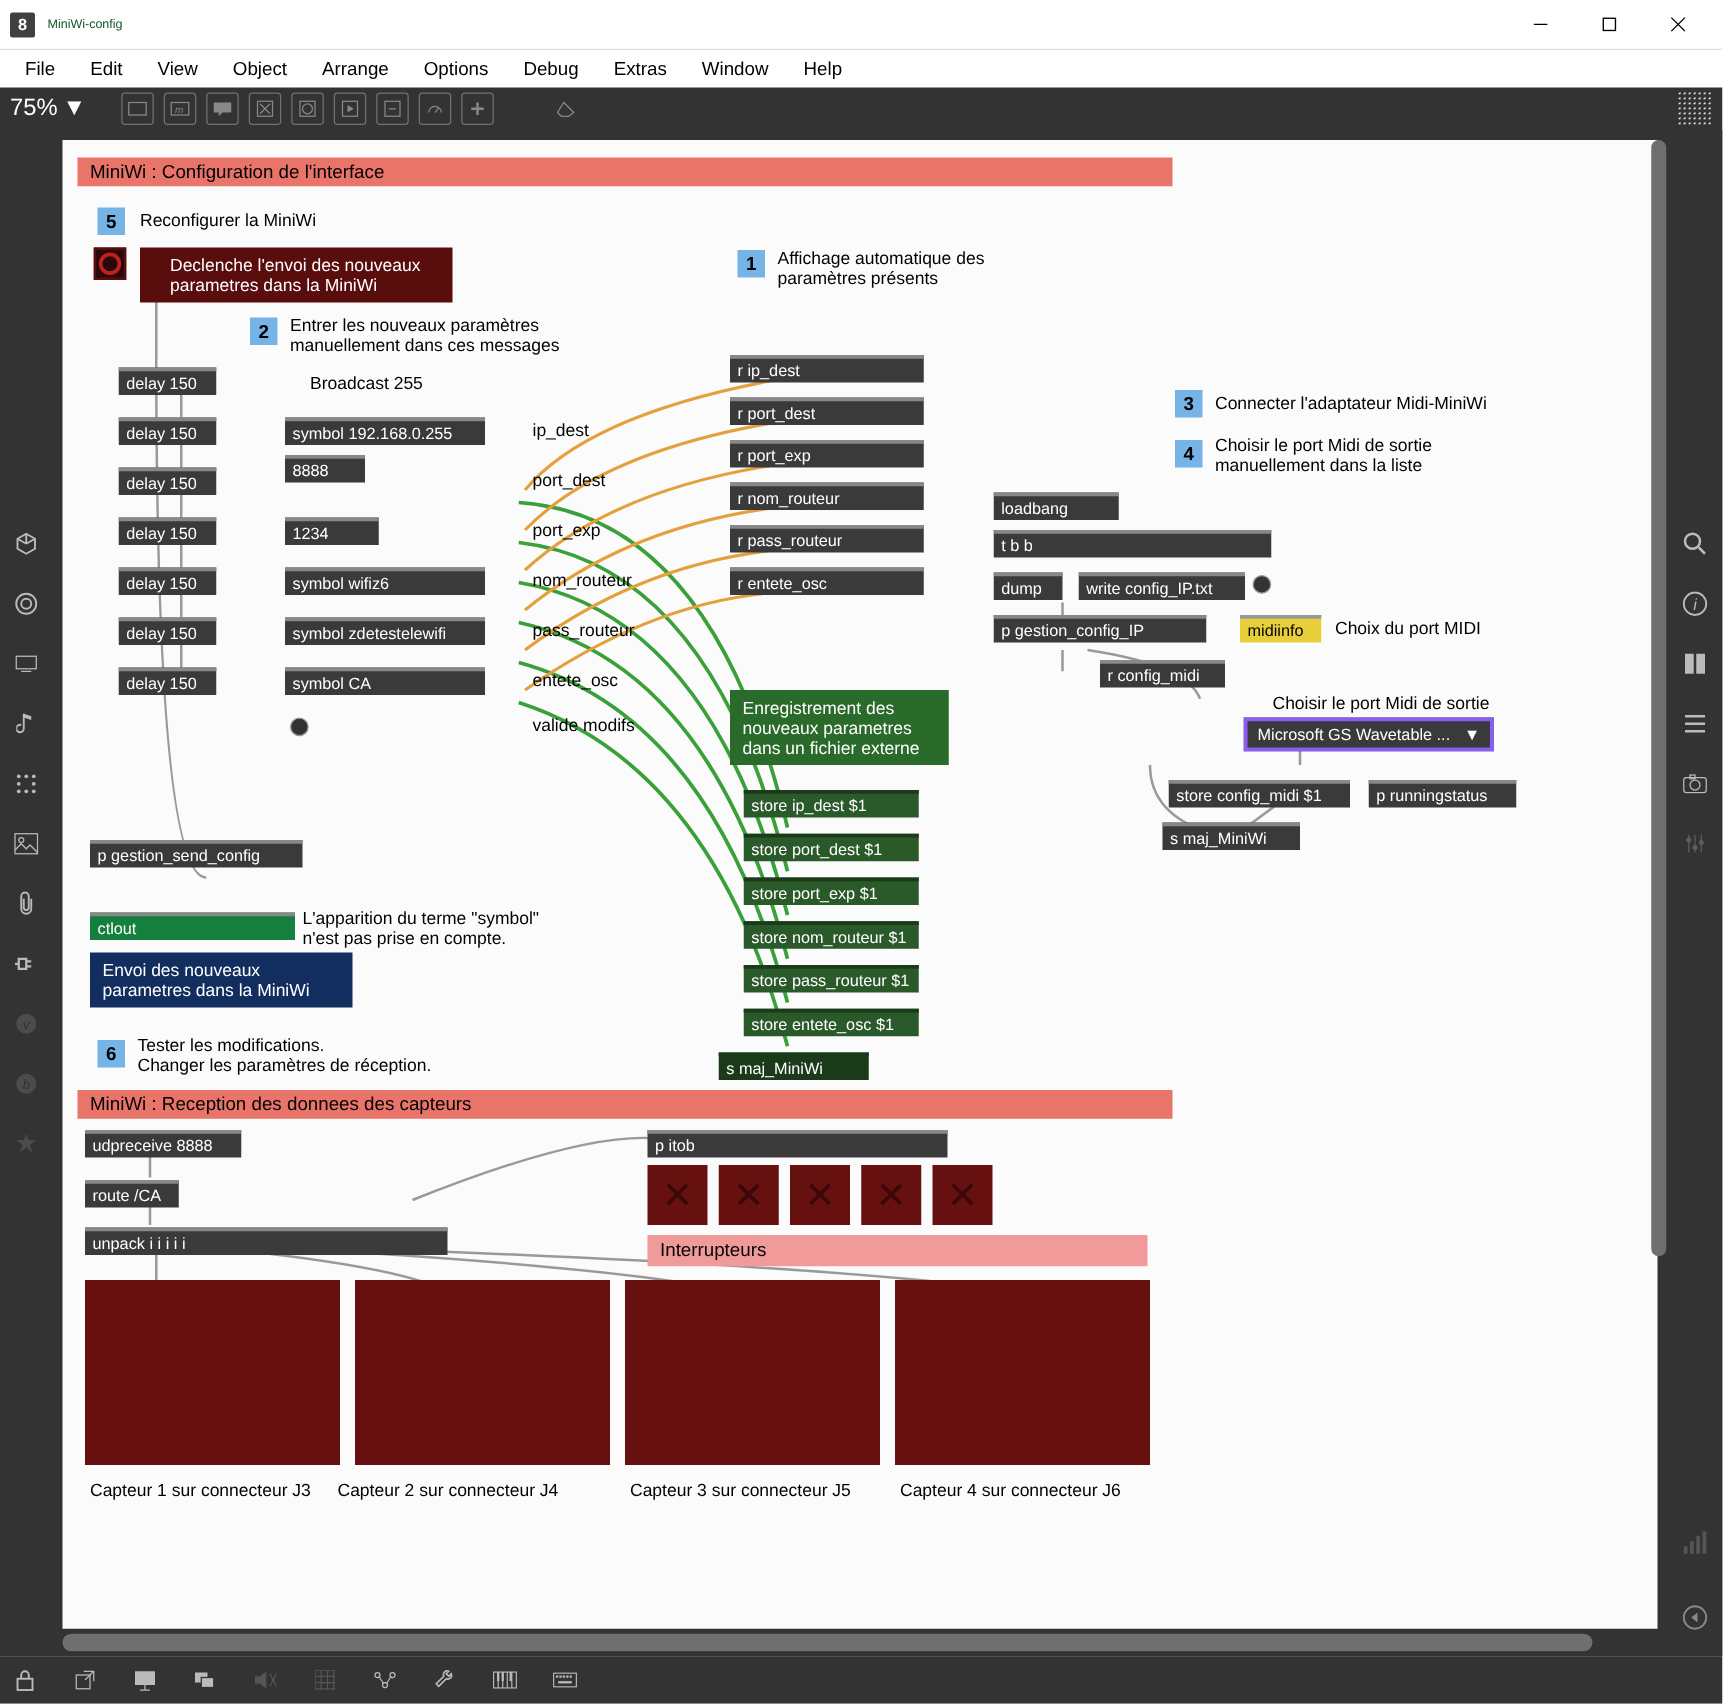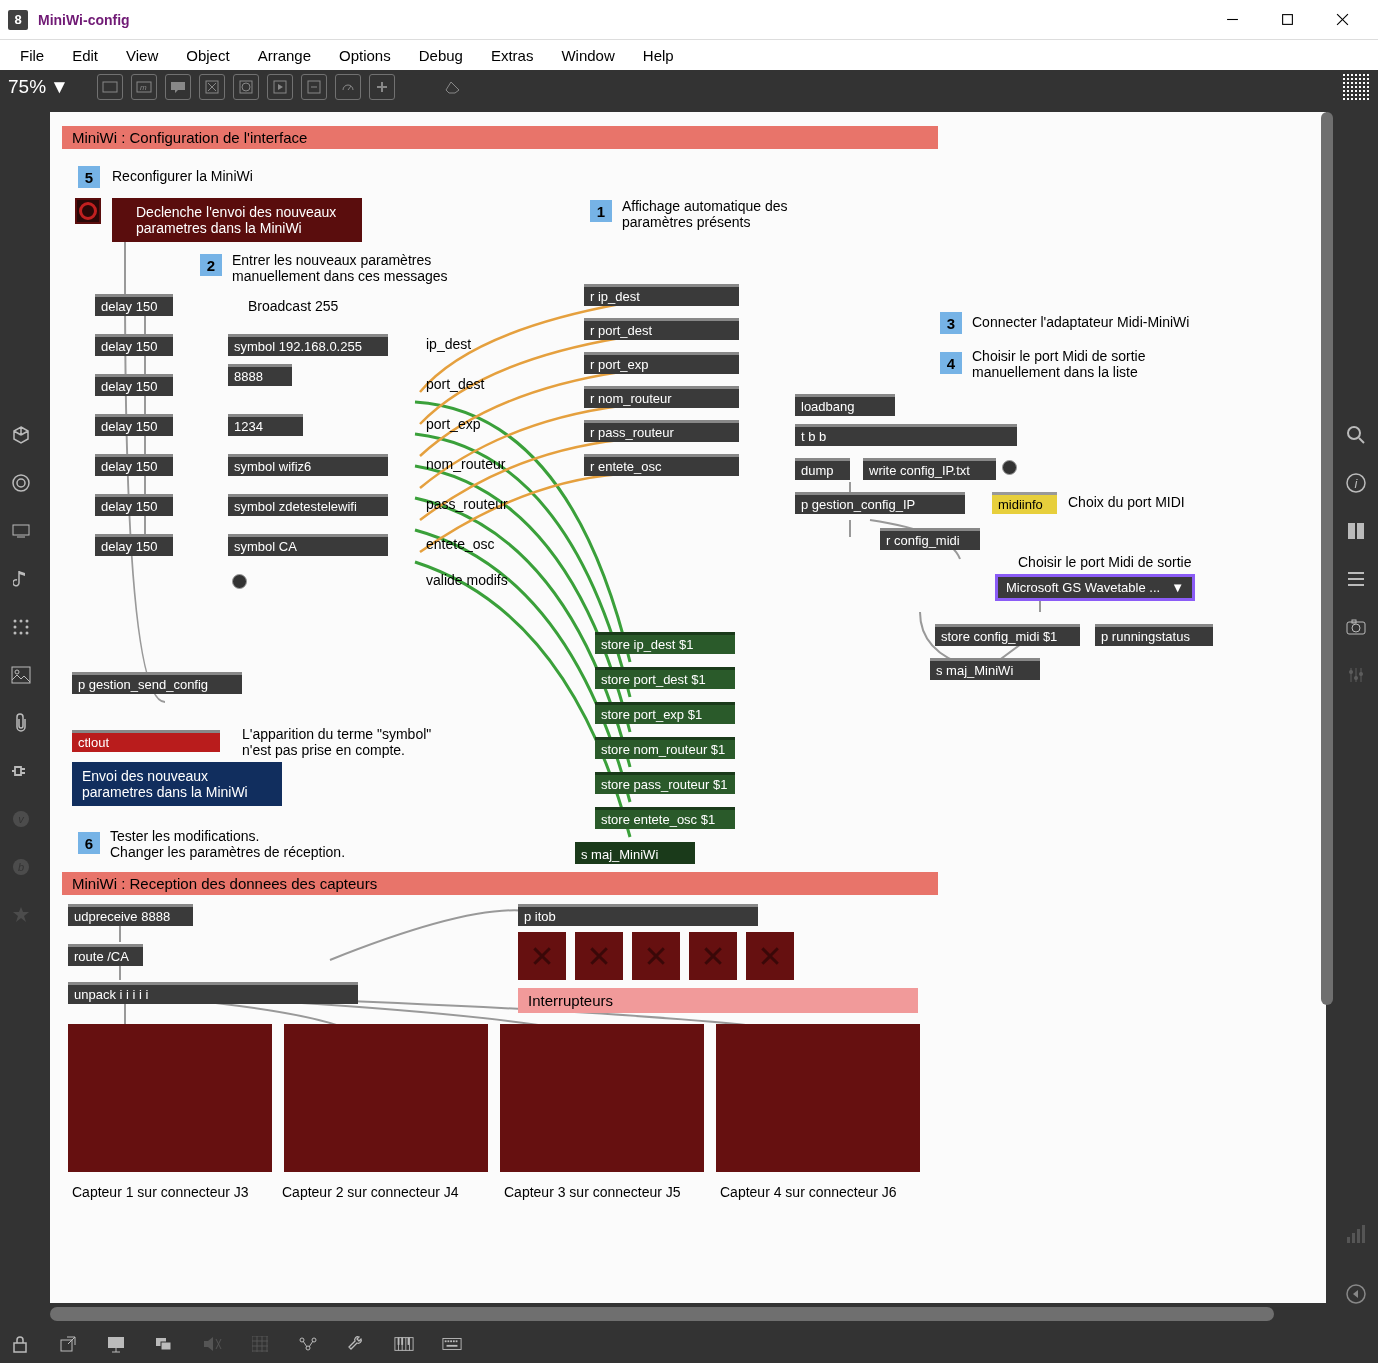--- a/index.html
+++ b/index.html
@@ -1,21 +1,21 @@
 <!DOCTYPE html>
 <html><head>
 <meta charset="utf-8">
 <style>
 * { margin: 0; padding: 0; box-sizing: border-box; font-family: "Segoe UI", Arial, sans-serif; }
 body { background: #fff; width: 1378px; height: 1363px; overflow: hidden; position: relative; }
 
 
 .titlebar { height: 40px; background: #fff; display: flex; align-items: center; padding: 0 8px; border-bottom: 1px solid #ddd; }
 .titlebar .app-icon { width: 20px; height: 20px; background: #404040; color: #fff; display: flex; align-items: center; justify-content: center; font-size: 13px; border-radius: 2px; margin-right: 10px; font-weight: bold;}
-.titlebar .title { font-size: 14px; color: #701a75; flex: 1; font-weight: bold; }
+.titlebar .title { font-size: 10px; color: #14532d; flex: 1; }
 .titlebar .wincontrols { display: flex; gap: 0; }
 .titlebar .winbtn { width: 55px; height: 40px; display: flex; align-items: center; justify-content: center; font-size: 14px; cursor: pointer; }
 .titlebar .winbtn svg { width: 13px; height: 13px; }
 
 
 .menubar { height: 30px; background: #fff; display: flex; align-items: center; padding: 0 6px; gap: 0; }
 .menubar .menuitem { padding: 4px 14px; font-size: 15px; color: #000; cursor: pointer; }
 
 
 .toolbar { height: 34px; background: #333333; display: flex; align-items: center; padding: 0 8px; gap: 8px; }
@@ -324,30 +324,31 @@
       <div class="obj label" style="left:376px;top:424px">entete_osc</div>
       <div class="obj label" style="left:376px;top:460px">valide modifs</div>
 
       <div class="obj dark-box" style="left:534px;top:172px;width:155px">r ip_dest</div>
       <div class="obj dark-box" style="left:534px;top:206px;width:155px">r port_dest</div>
       <div class="obj dark-box" style="left:534px;top:240px;width:155px">r port_exp</div>
       <div class="obj dark-box" style="left:534px;top:274px;width:155px">r nom_routeur</div>
       <div class="obj dark-box" style="left:534px;top:308px;width:155px">r pass_routeur</div>
       <div class="obj dark-box" style="left:534px;top:342px;width:155px">r entete_osc</div>
 
+      <div class="obj green-header" style="left:534px;top:440px;width:175px">Enregistrement des nouveaux parametres dans un fichier externe</div>
       <div class="obj green-box" style="left:545px;top:520px;width:140px">store ip_dest $1</div>
       <div class="obj green-box" style="left:545px;top:555px;width:140px">store port_dest $1</div>
       <div class="obj green-box" style="left:545px;top:590px;width:140px">store port_exp $1</div>
       <div class="obj green-box" style="left:545px;top:625px;width:140px">store nom_routeur $1</div>
       <div class="obj green-box" style="left:545px;top:660px;width:140px">store pass_routeur $1</div>
       <div class="obj green-box" style="left:545px;top:695px;width:140px">store entete_osc $1</div>
       <div class="obj green-box" style="left:525px;top:730px;width:120px;background:#1a3a1a">s maj_MiniWi</div>
 
       <div class="obj dark-box" style="left:22px;top:560px;width:170px">p gestion_send_config</div>
-      <div class="obj dark-box" style="left:22px;top:618px;width:148px;background:#b91c1c">ctlout</div>
+      <div class="obj dark-box" style="left:22px;top:618px;width:164px;background:#15803d">ctlout</div>
       <div class="obj label" style="left:192px;top:614px;width:210px">L'apparition du terme "symbol" n'est pas prise en compte.</div>
       <div class="obj blue-box" style="left:22px;top:650px;width:210px">Envoi des nouveaux parametres dans la MiniWi</div>
 
       <div class="obj num-badge" style="left:890px;top:200px">3</div>
       <div class="obj label" style="left:922px;top:202px">Connecter l'adaptateur Midi-MiniWi</div>
       <div class="obj num-badge" style="left:890px;top:240px">4</div>
       <div class="obj label" style="left:922px;top:236px;width:180px">Choisir le port Midi de sortie manuellement dans la liste</div>
 
       <div class="obj dark-box" style="left:745px;top:282px;width:100px">loadbang</div>
       <div class="obj dark-box" style="left:745px;top:312px;width:222px">t b b</div>
@@ -384,21 +385,21 @@
       <div class="obj toggle-box" style="left:639px;top:820px">✕</div>
       <div class="obj toggle-box" style="left:696px;top:820px">✕</div>
       <div class="obj sub-header" style="left:468px;top:876px;width:400px">Interrupteurs</div>
 
       <div class="obj sensor-panel" style="left:18px;top:912px;width:204px;height:148px"></div>
       <div class="obj sensor-panel" style="left:234px;top:912px;width:204px;height:148px"></div>
       <div class="obj sensor-panel" style="left:450px;top:912px;width:204px;height:148px"></div>
       <div class="obj sensor-panel" style="left:666px;top:912px;width:204px;height:148px"></div>
 
       <div class="obj label" style="left:22px;top:1072px">Capteur 1 sur connecteur J3</div>
-      <div class="obj label" style="left:232px;top:1072px">Capteur 2 sur connecteur J4</div>
+      <div class="obj label" style="left:220px;top:1072px">Capteur 2 sur connecteur J4</div>
       <div class="obj label" style="left:454px;top:1072px">Capteur 3 sur connecteur J5</div>
       <div class="obj label" style="left:670px;top:1072px">Capteur 4 sur connecteur J6</div>
 
     </div>
     <div class="hscroll"></div>
     <div class="vscroll">
         <div class="thumb"></div>
       </div>
   </div>
 

